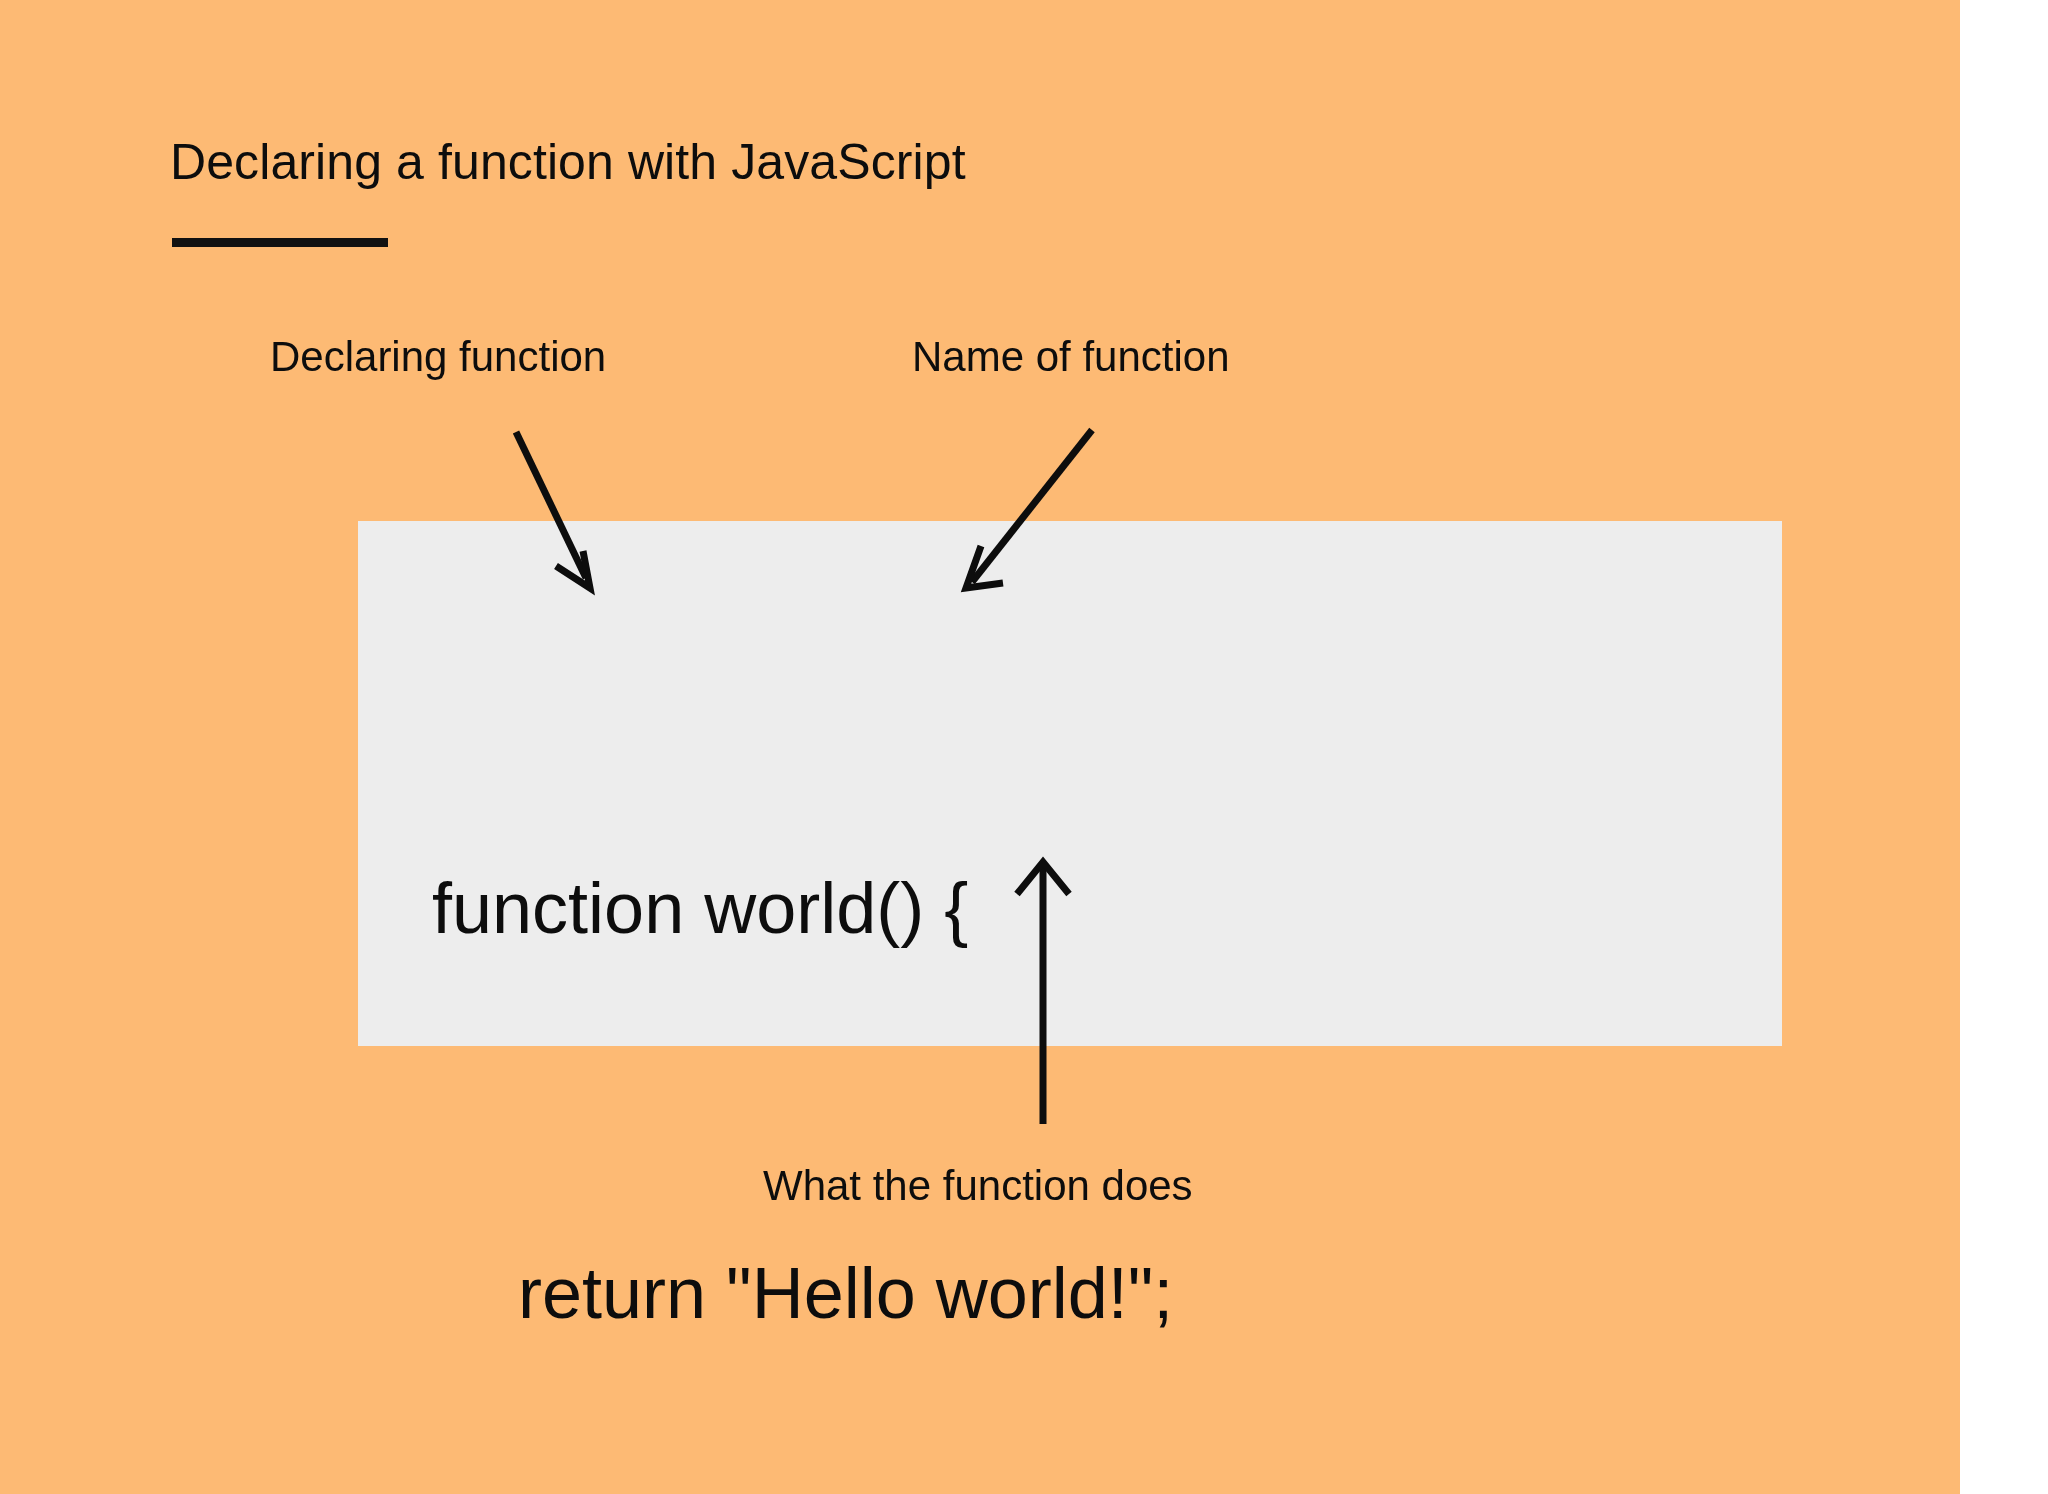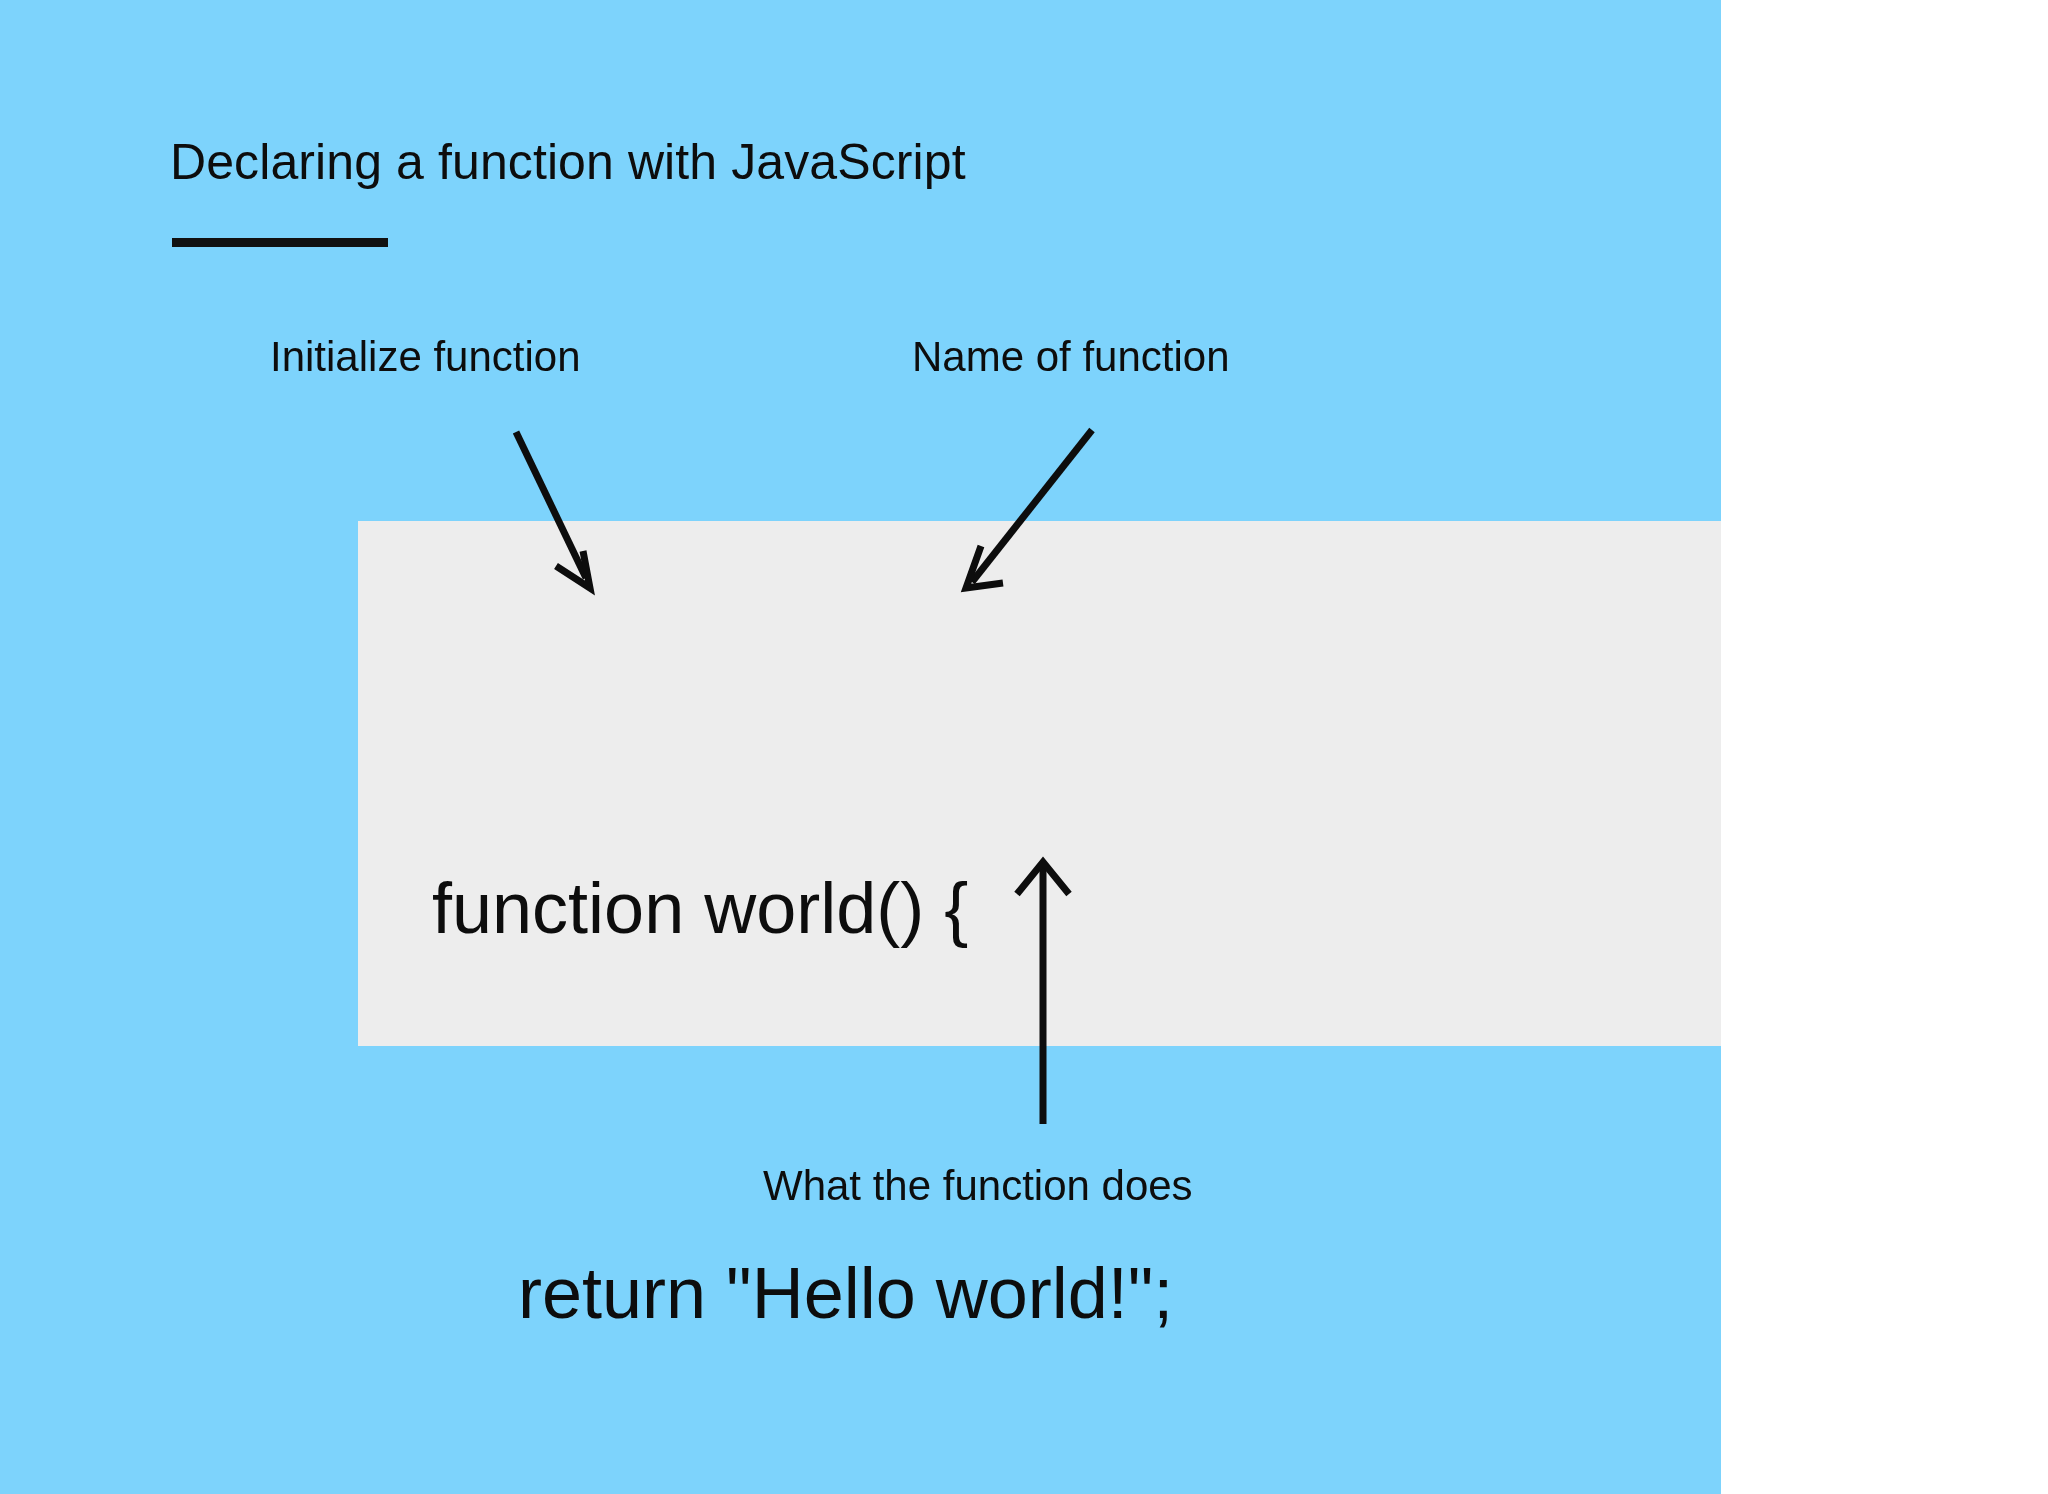--- a/index.html
+++ b/index.html
@@ -6,23 +6,23 @@
     margin: 0;
     padding: 0;
     background: #ffffff;
   }
   body {
     font-family: "Liberation Sans", sans-serif;
     -webkit-font-smoothing: antialiased;
   }
   #slide {
     position: relative;
-    width: 1721px;
+    width: 1960px;
     height: 1494px;
-    background: #7dd3fc;
+    background: #fdba74;
     overflow: hidden;
     text-decoration: underline;
   }
 
   
   #slide-title {
     position: absolute;
     left: 170px;
     top: 136px;
     font-size: 50px;
@@ -93,21 +93,21 @@
   }
 </style>
 </head>
 <body>
 
 <div id="slide">
 
   <div id="slide-title">Declaring a function with JavaScript</div>
   <div id="title-rule"></div>
 
-  <div id="label-initialize" class="callout-label">Initialize function</div>
+  <div id="label-initialize" class="callout-label">Declaring function</div>
 
   <div id="label-what" class="callout-label">What the function does</div>
 
   <div id="label-name" class="callout-label">Name of function</div>
 
   <div id="code-block">
     <div id="code-text">
       <span class="code-line">function world() {</span>
       <span class="code-line code-indent">return "Hello world!";</span>
       

